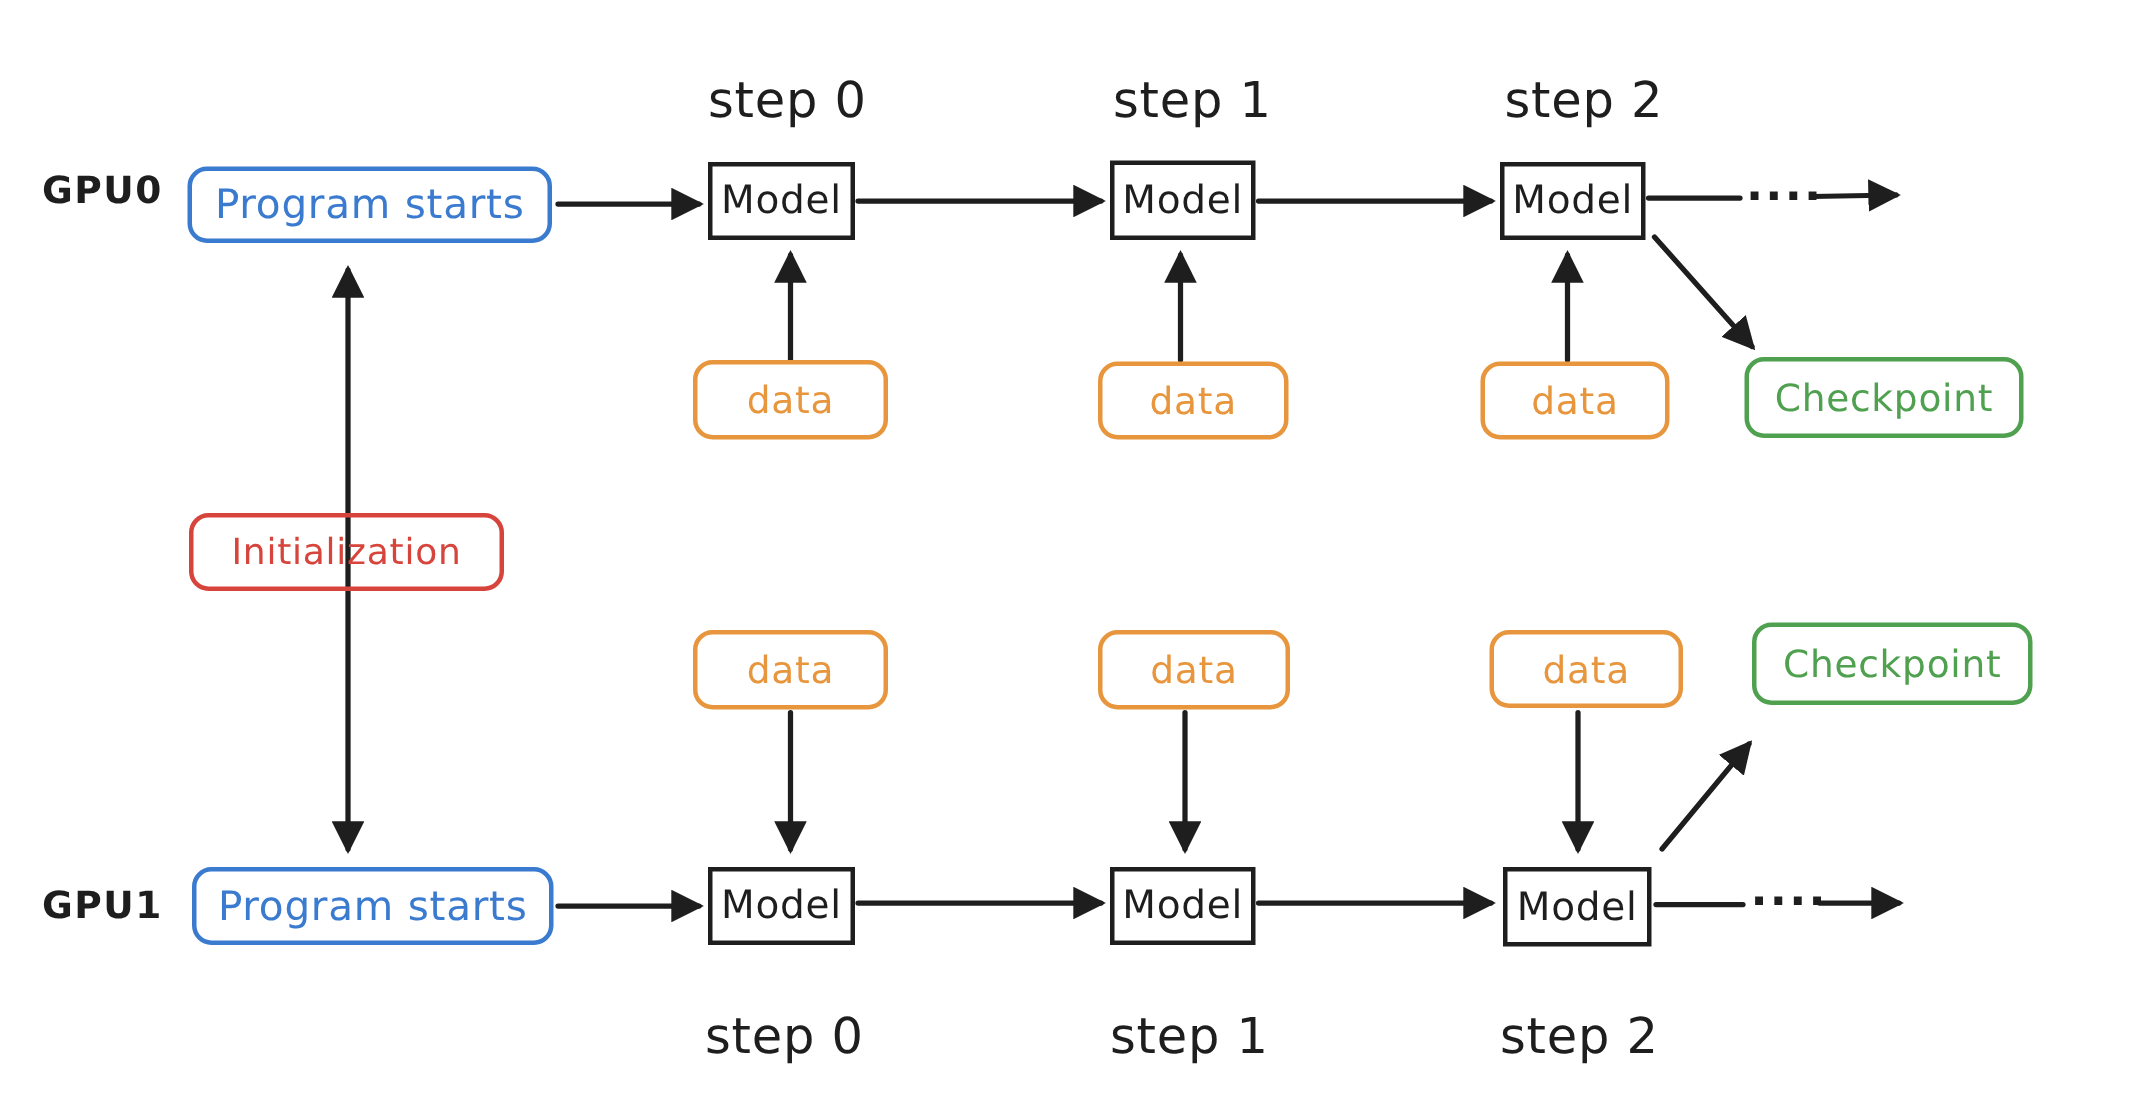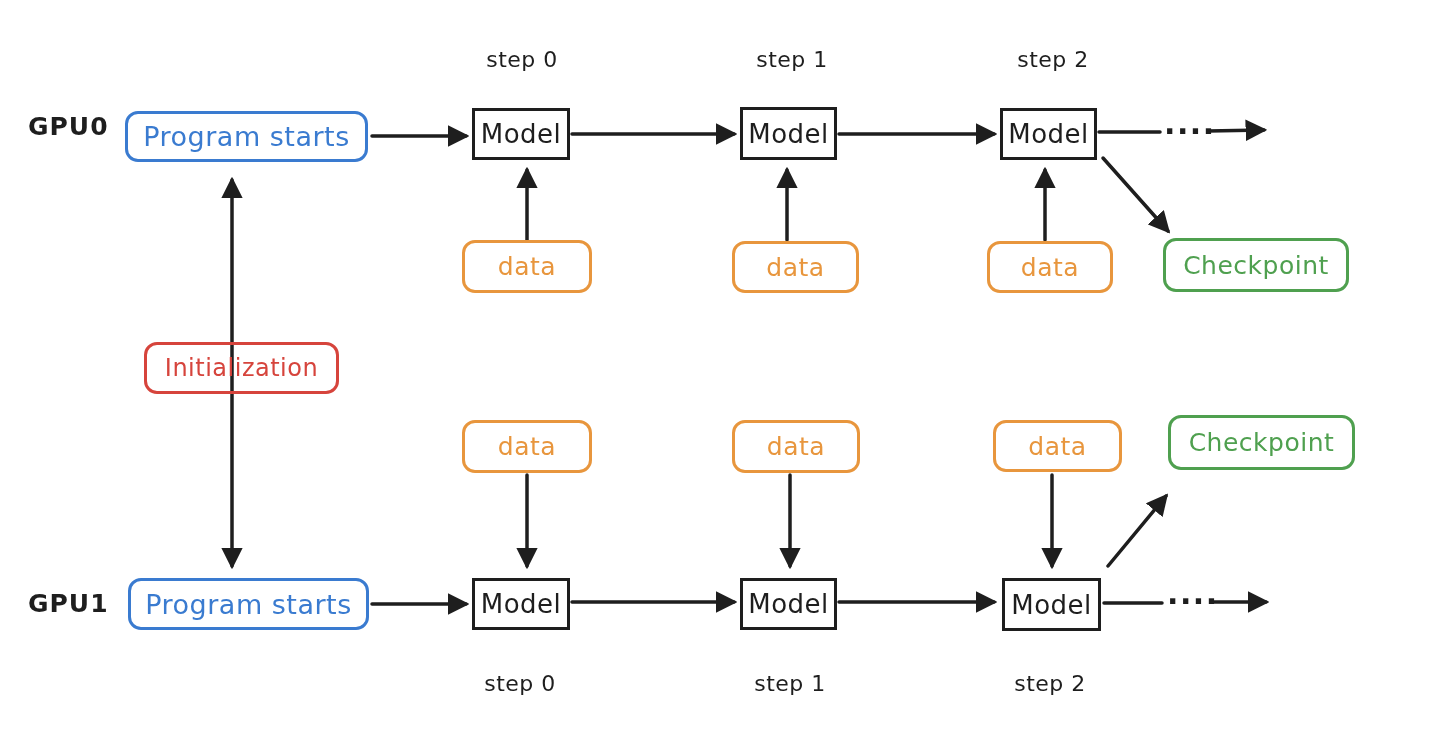--- a/index.html
+++ b/index.html
@@ -13,21 +13,21 @@
   .arrows{position:absolute; left:0; top:0; z-index:1; color:var(--ink);}
   .box{position:absolute; z-index:2; display:flex; align-items:center;
     justify-content:center; background:var(--canvas); border:3px solid var(--ink);
     border-radius:13px; font-size:25px; letter-spacing:.5px; color:var(--ink);}
   .box.transparent{background:transparent;}
   .box.blue{border-color:var(--blue); color:var(--blue); font-size:27px;}
   .box.red{border-color:var(--red); color:var(--red); font-size:24px;}
   .box.orange{border-color:var(--orange); color:var(--orange); font-size:25px;text-align:right;}
   .box.green{border-color:var(--green); color:var(--green); font-size:25px;}
   .box.model{border-width:3px; border-radius:0; font-size:26px;}
-  .txt{position:absolute; z-index:2; color:var(--ink); font-size:22px;
+  .txt{position:absolute; z-index:2; color:var(--ink); font-size:33px;
     letter-spacing:.5px; white-space:nowrap;}
   .txt.center{text-align:center;}
   .gpu{font-size:25px; font-weight:600; letter-spacing:1px;}
   .dots{font-weight:900; font-size:30px; line-height:40px; height:40px;
     letter-spacing:1.5px;}
 </style>
 </head>
 <body>
 
 <div class="stage">
@@ -94,21 +94,21 @@
     <span>data</span>
   </div>
   <div class="box orange" style="left:987px; top:241px; width:126px; height:52px;">
     <span>data</span>
   </div>
   <div class="box green" style="left:1163px; top:238px; width:186px; height:54px;">
     <span>Checkpoint</span>
   </div>
   <div class="txt dots" style="left:1164px; top:104px;">....</div>
 
-  <div class="box red transparent" style="left:144px; top:342px; width:195px; height:52px;">
+  <div class="box red transparent" style="left:126px; top:342px; width:210px; height:52px;">
     <span>Initialization</span>
   </div>
 
   <div class="box blue" style="left:128px; top:578px; width:241px; height:52px;">
     <span>Program starts</span>
   </div>
   <div class="box orange" style="left:462px; top:420px; width:130px; height:53px;">
     <span>data</span>
   </div>
   <div class="box orange" style="left:732px; top:420px; width:128px; height:53px;">

